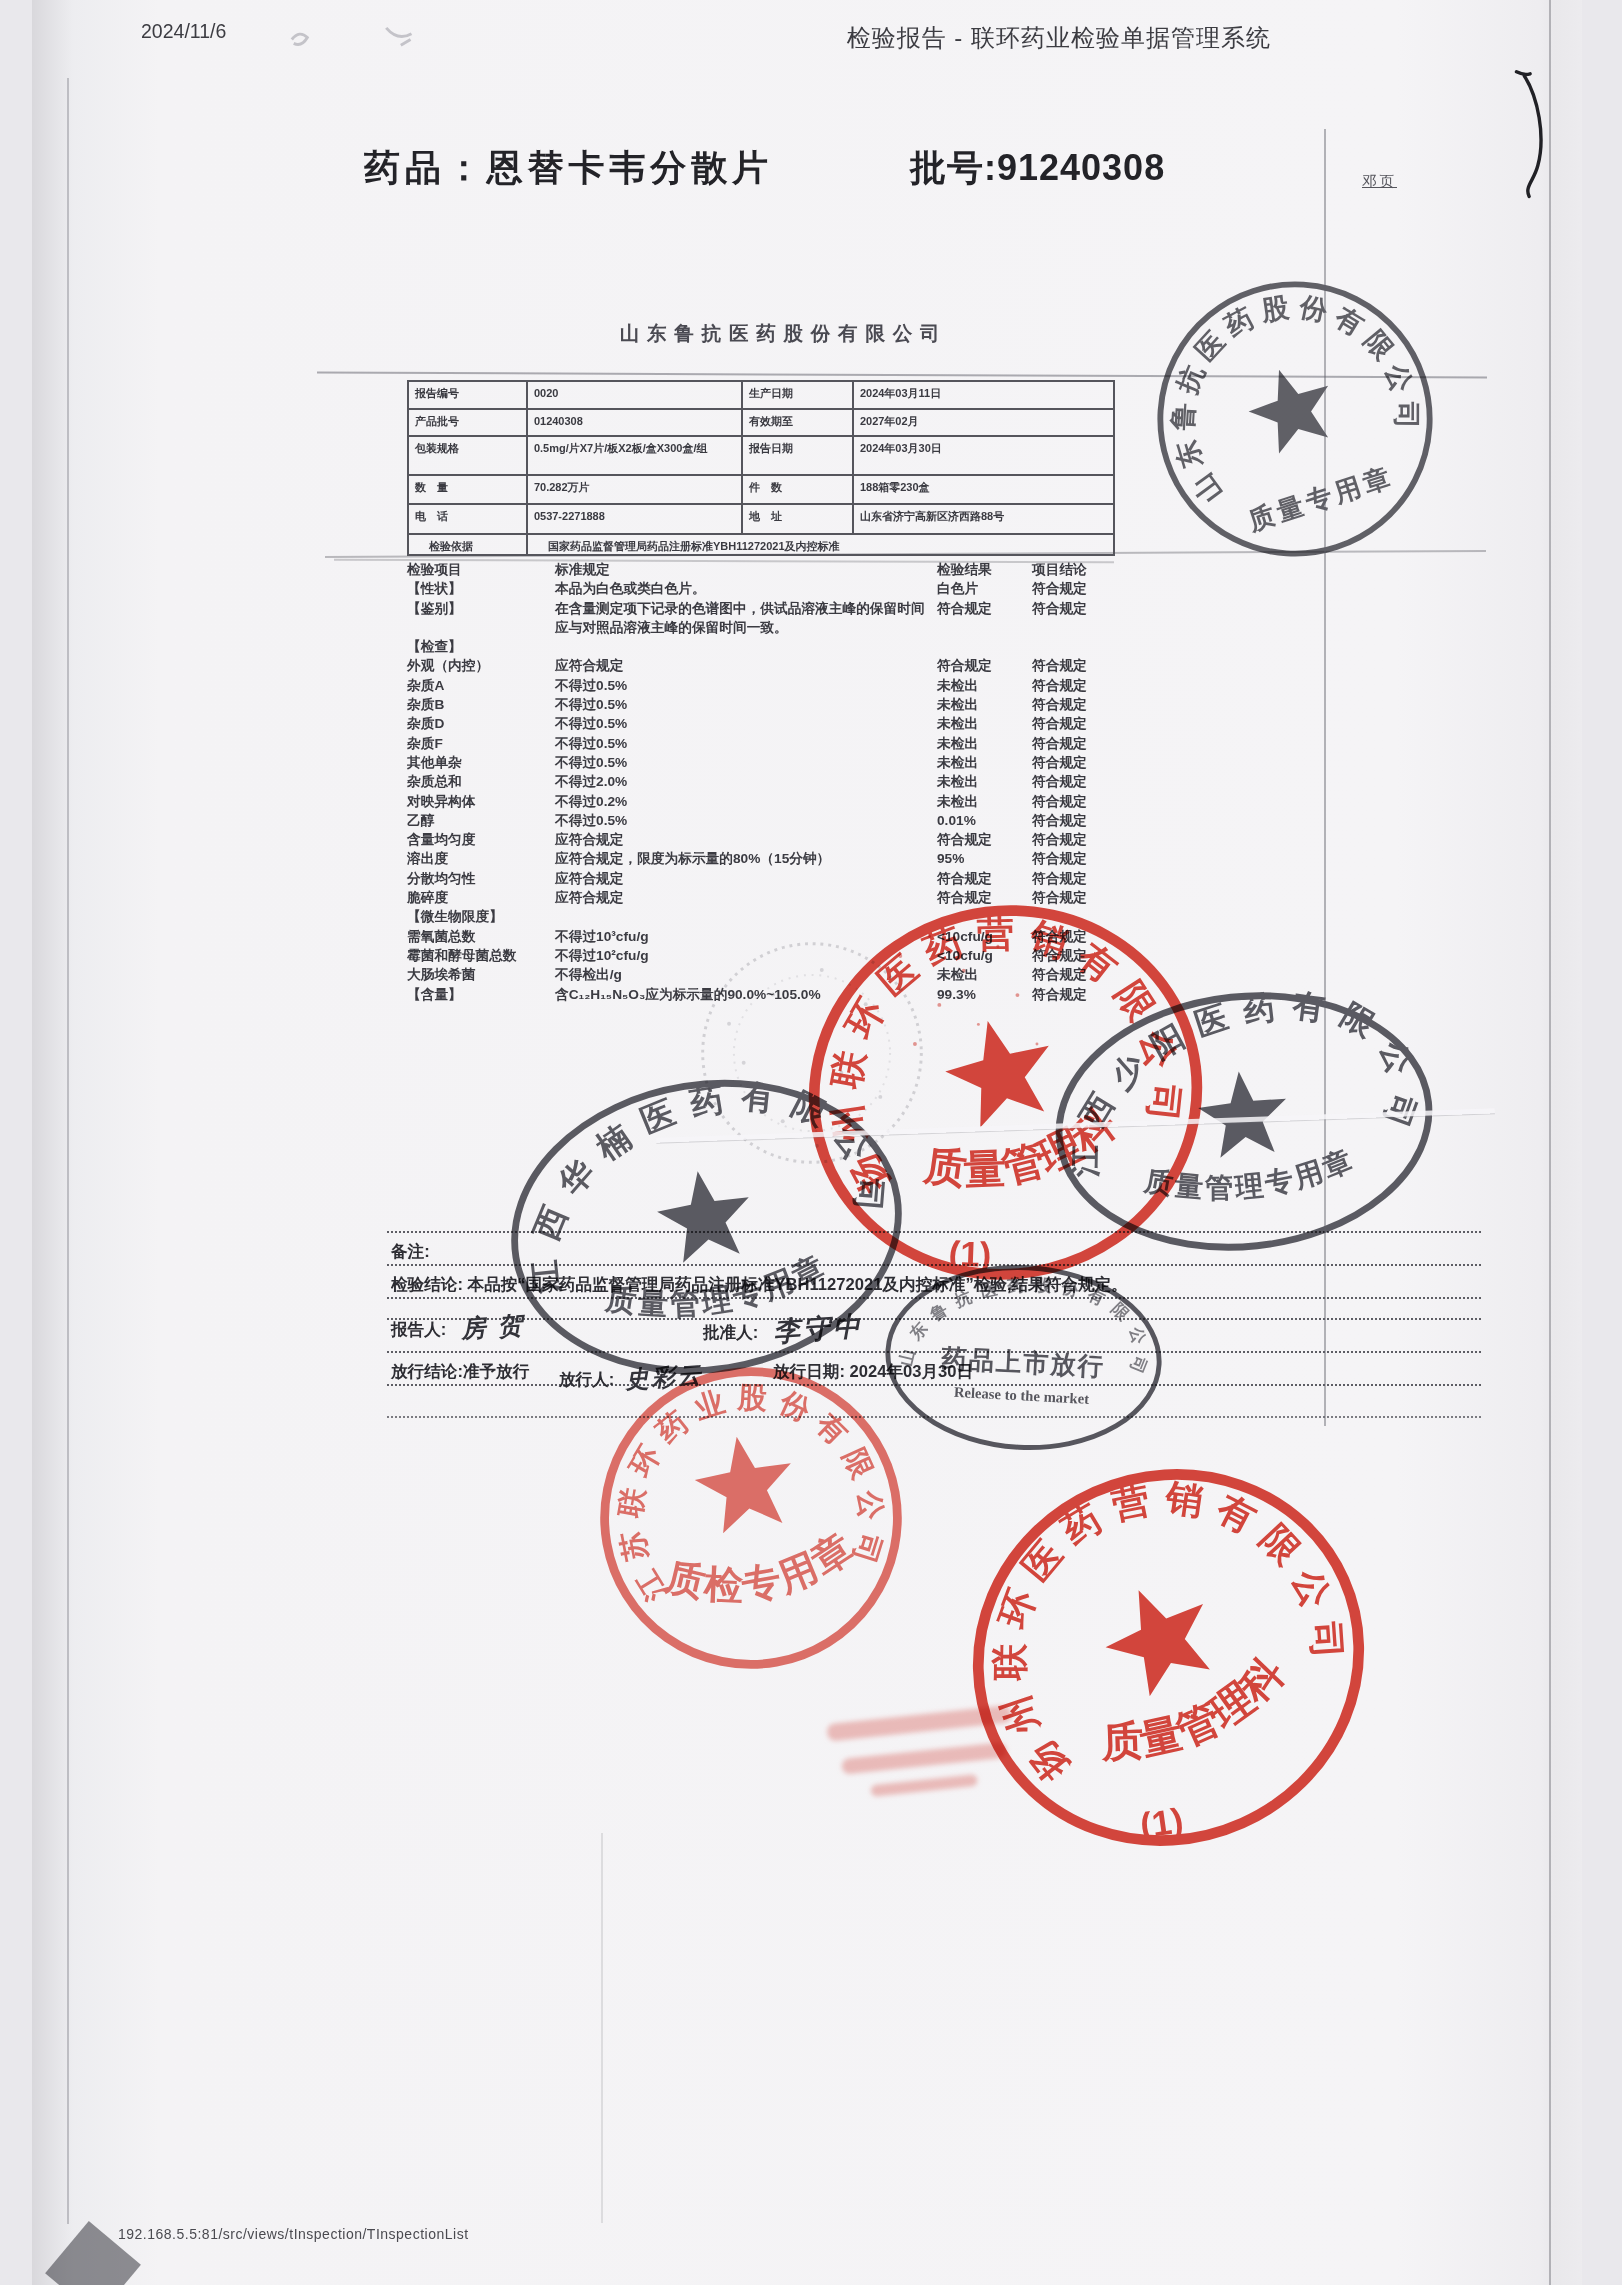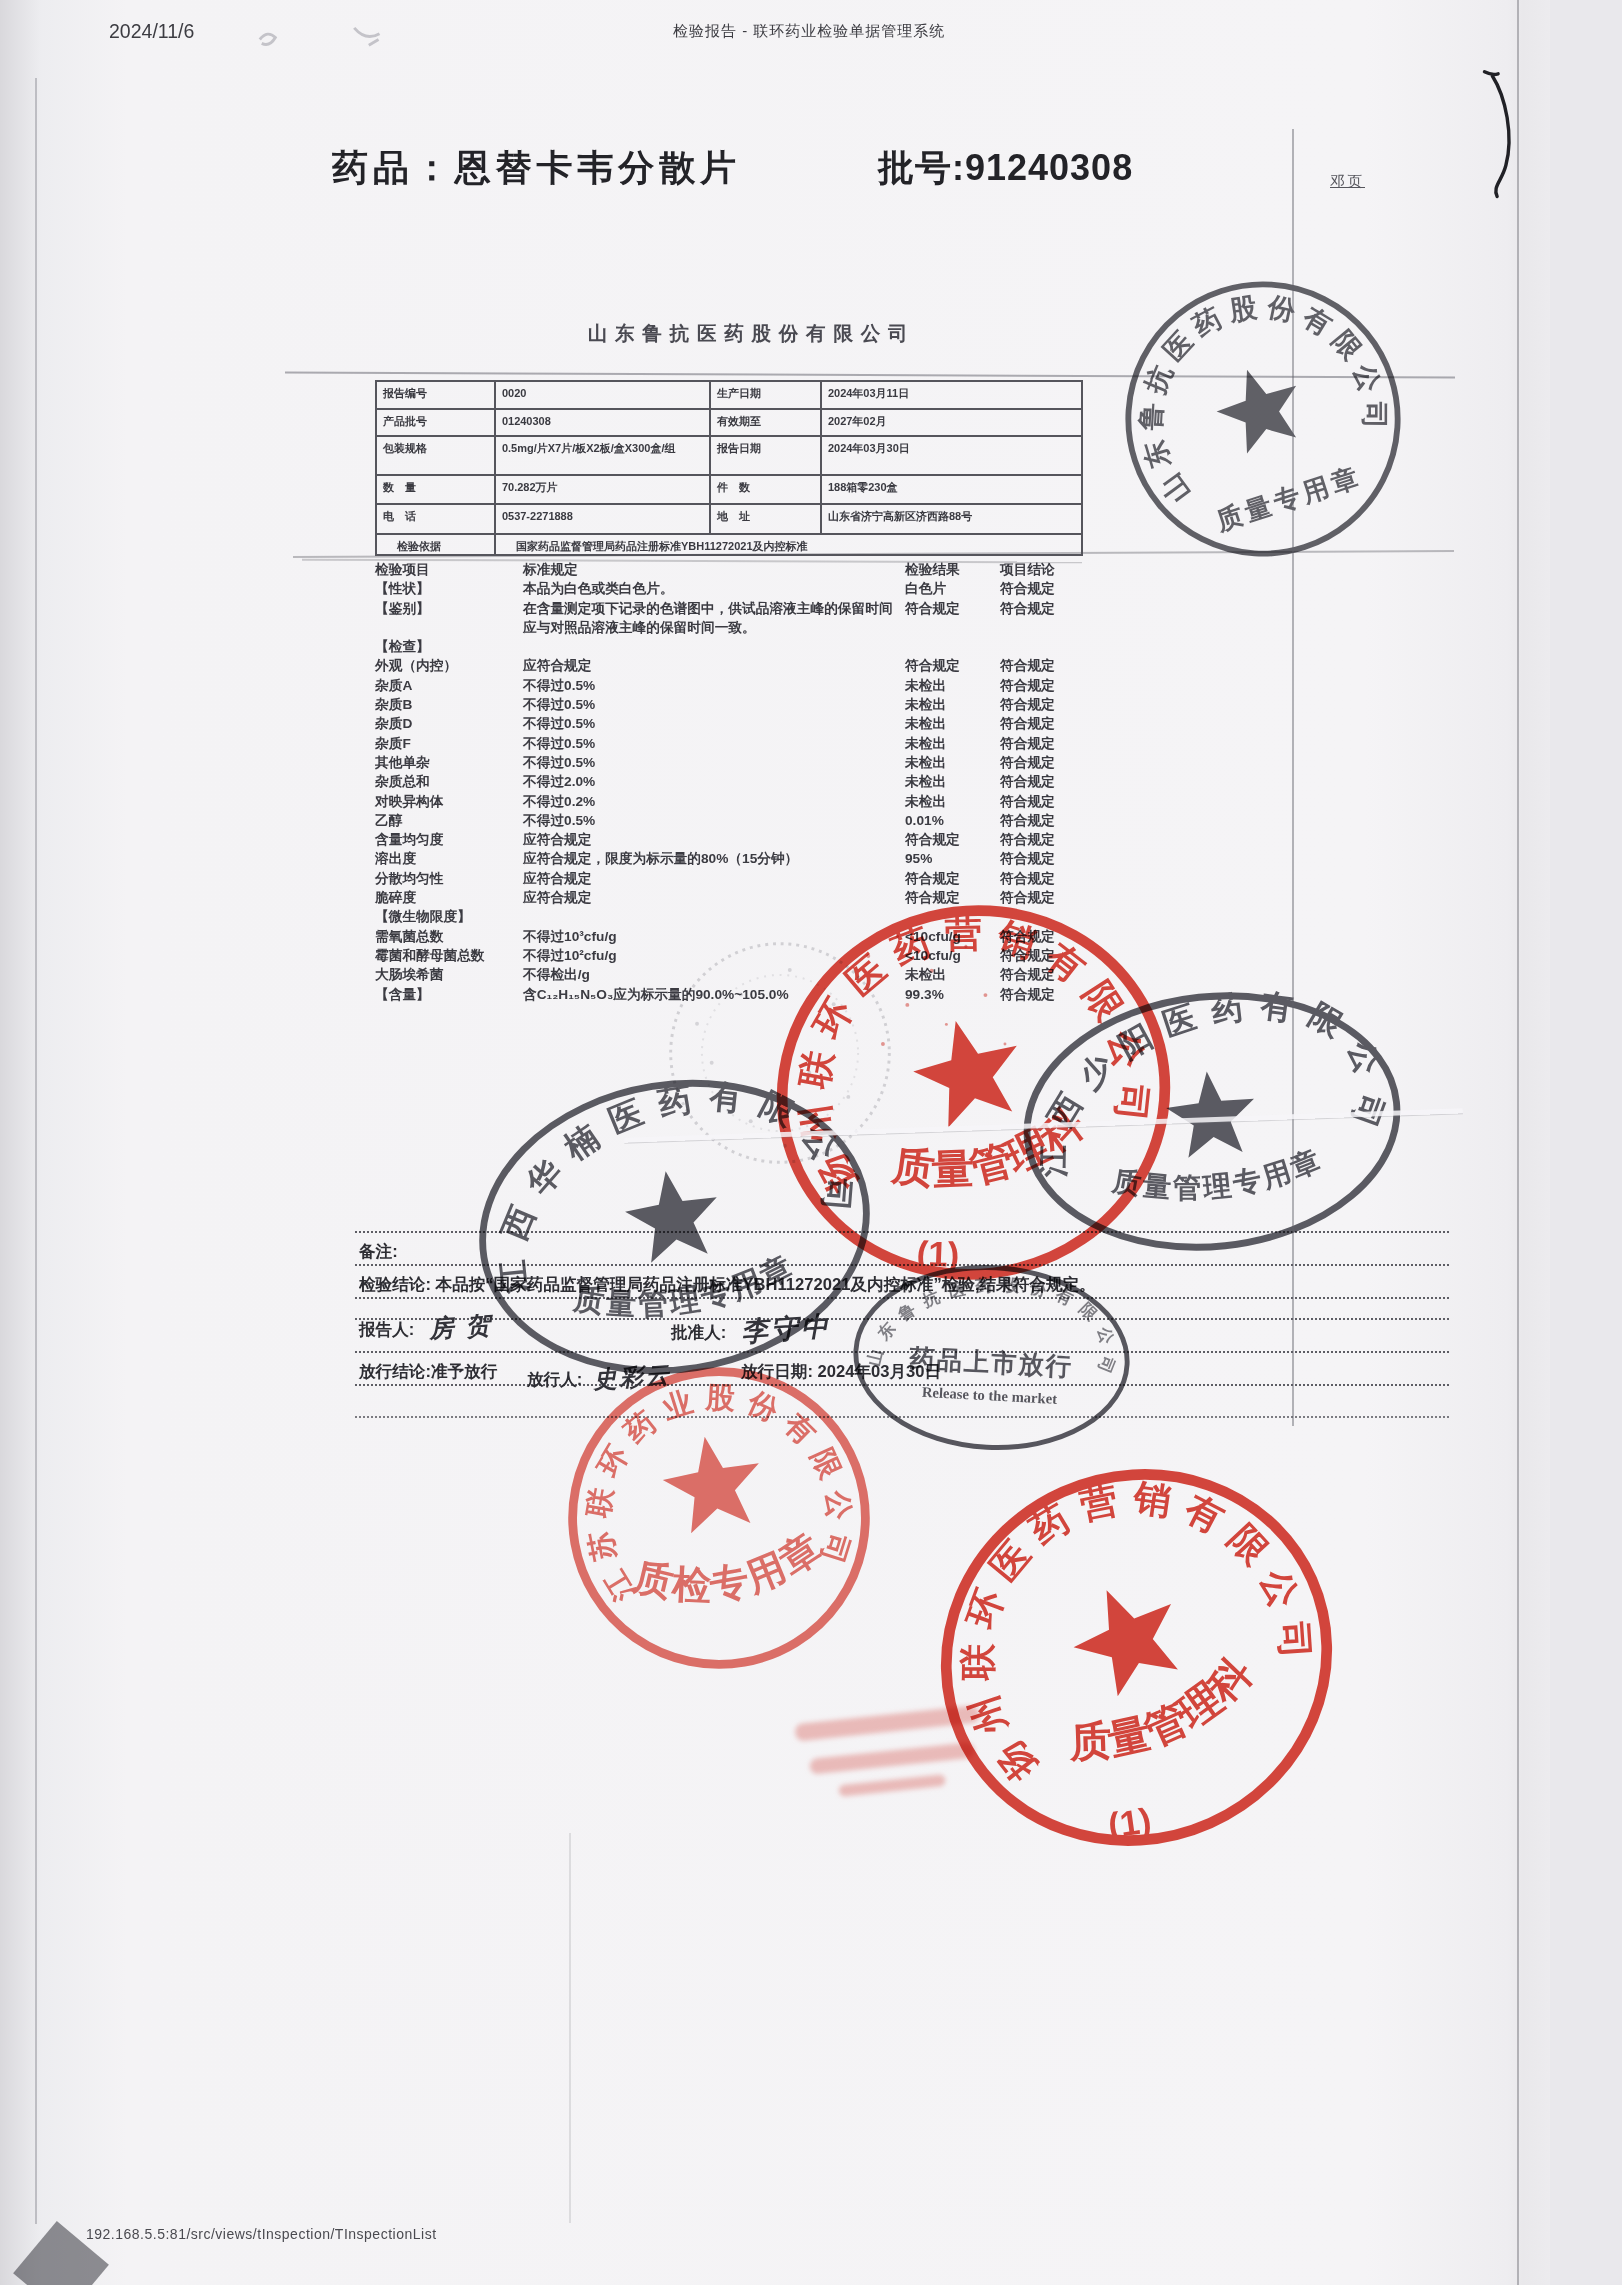--- a/index.html
+++ b/index.html
@@ -1,22 +1,22 @@
 <!DOCTYPE html>
 <html><head>
 <meta charset="utf-8">
 <style>
   html,body{margin:0;padding:0;background:#e9e8ec;}
   .page{position:relative;width:1550px;height:2286px;overflow:hidden;
     font-family:"Liberation Sans",sans-serif;color:#34343a;
-    background:linear-gradient(90deg,#d9d8dc 0px,#ededf0 41px,#f4f3f5 127px,#f5f4f6 1365px,#eeedf0 1507px,#e9e8eb 1523px,#f0eff2 1580px,#eeedf0 1623px);}
+    background:linear-gradient(90deg,#d9d8dc 0px,#ededf0 41px,#f4f3f5 127px,#f5f4f6 1365px,#eeedf0 1507px,#e9e8eb 1523px,#f0eff2 1580px,#eeedf0 1623px);margin-left:32px;}
   .abs{position:absolute;}
   
   .print-date{left:109px;top:19.5px;font-size:19.5px;color:#3c3c42;}
-  .print-title{left:673px;top:21.5px;width:566px;text-align:left;font-size:15px;letter-spacing:1px;color:#3c3c42;}
+  .print-title{left:673px;top:21.5px;width:566px;text-align:right;font-size:24px;letter-spacing:1px;color:#3c3c42;}
   .footer-url{left:86px;top:2226px;font-size:14px;color:#4a4a50;letter-spacing:0.5px;}
   .page-note{left:1330px;top:172px;font-size:14.6px;letter-spacing:2.9px;color:#55555c;text-decoration:underline;}
   
   .doc-title{left:332px;top:144px;font-size:36px;font-weight:bold;letter-spacing:4.9px;color:#232328;}
   .doc-batch{left:878px;top:144px;font-size:36px;font-weight:bold;letter-spacing:1px;color:#232328;}
   .company{left:410px;top:320px;width:683px;text-align:center;font-size:19.5px;font-weight:bold;letter-spacing:7.8px;color:#4a4a52;}
   .report-title{left:410px;top:346px;width:683px;text-align:center;font-size:22.4px;font-weight:bold;letter-spacing:2.9px;color:#43434b;}
   
   .info-table{left:375px;top:380px;width:704px;display:grid;
     grid-template-columns:119px 215px 111px 259px;

